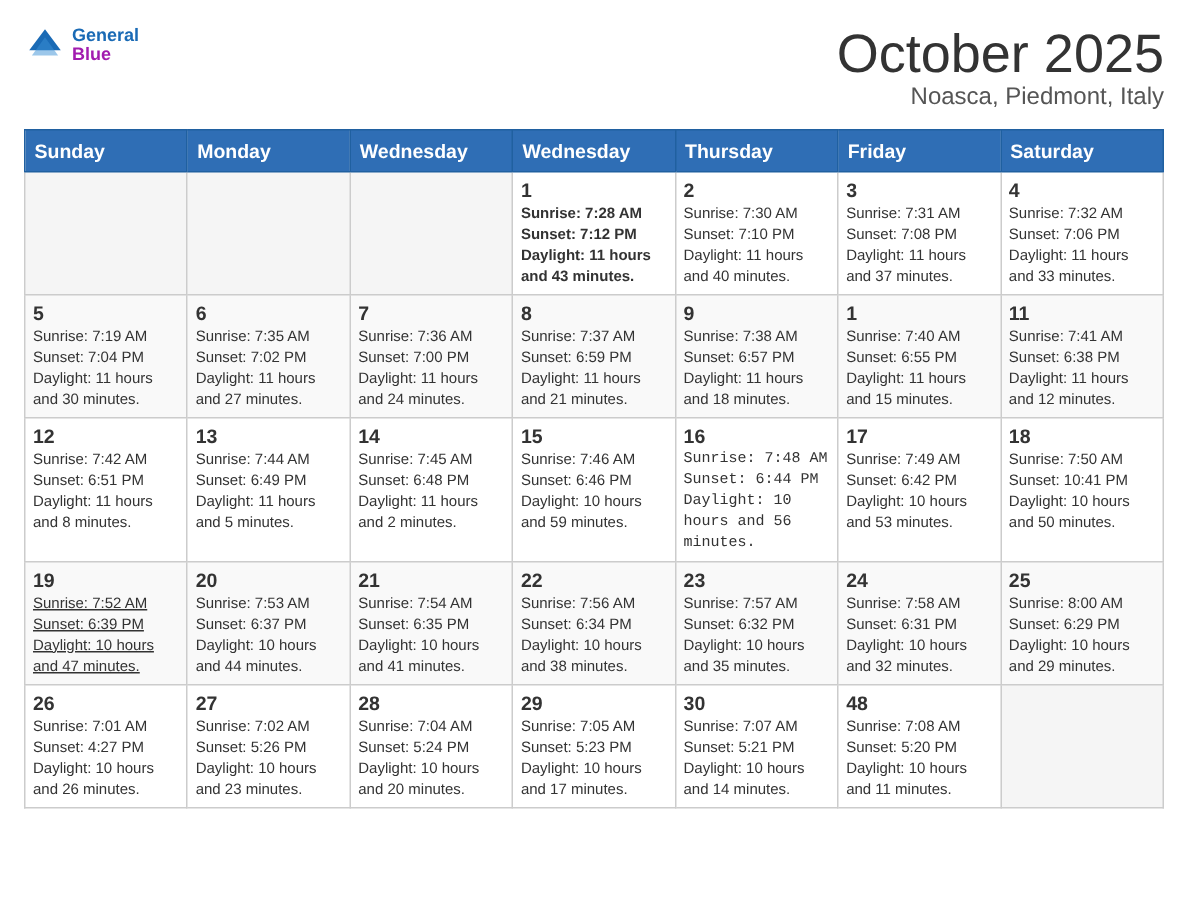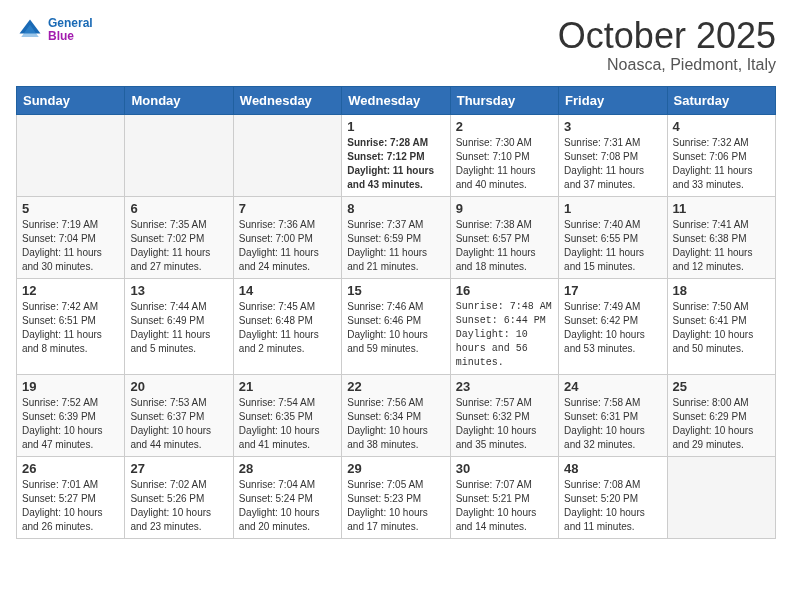--- a/index.html
+++ b/index.html
@@ -230,28 +230,28 @@
         </td>
         <td>
           <span class="day-num">17</span>
           <div class="day-info" style="white-space: pre-line;">Sunrise: 7:49 AM
 Sunset: 6:42 PM
 Daylight: 10 hours and 53 minutes.</div>
         </td>
         <td>
           <span class="day-num">18</span>
           <div class="day-info" style="white-space: pre-line;">Sunrise: 7:50 AM
-Sunset: 6:41 PM
+Sunset: 10:41 PM
 Daylight: 10 hours and 50 minutes.</div>
         </td>
       </tr>
       <tr>
         <td>
           <span class="day-num">19</span>
-          <div class="day-info" style="white-space: pre-line;">Sunrise: 7:52 AM
+          <div class="day-info" style="white-space: pre-line; text-decoration: underline;">Sunrise: 7:52 AM
 Sunset: 6:39 PM
 Daylight: 10 hours and 47 minutes.</div>
         </td>
         <td>
           <span class="day-num">20</span>
           <div class="day-info" style="white-space: pre-line;">Sunrise: 7:53 AM
 Sunset: 6:37 PM
 Daylight: 10 hours and 44 minutes.</div>
         </td>
         <td>
@@ -282,21 +282,21 @@
           <span class="day-num">25</span>
           <div class="day-info" style="white-space: pre-line;">Sunrise: 8:00 AM
 Sunset: 6:29 PM
 Daylight: 10 hours and 29 minutes.</div>
         </td>
       </tr>
       <tr>
         <td>
           <span class="day-num">26</span>
           <div class="day-info" style="white-space: pre-line;">Sunrise: 7:01 AM
-Sunset: 5:27 PM
+Sunset: 4:27 PM
 Daylight: 10 hours and 26 minutes.</div>
         </td>
         <td>
           <span class="day-num">27</span>
           <div class="day-info" style="white-space: pre-line;">Sunrise: 7:02 AM
 Sunset: 5:26 PM
 Daylight: 10 hours and 23 minutes.</div>
         </td>
         <td>
           <span class="day-num">28</span>

